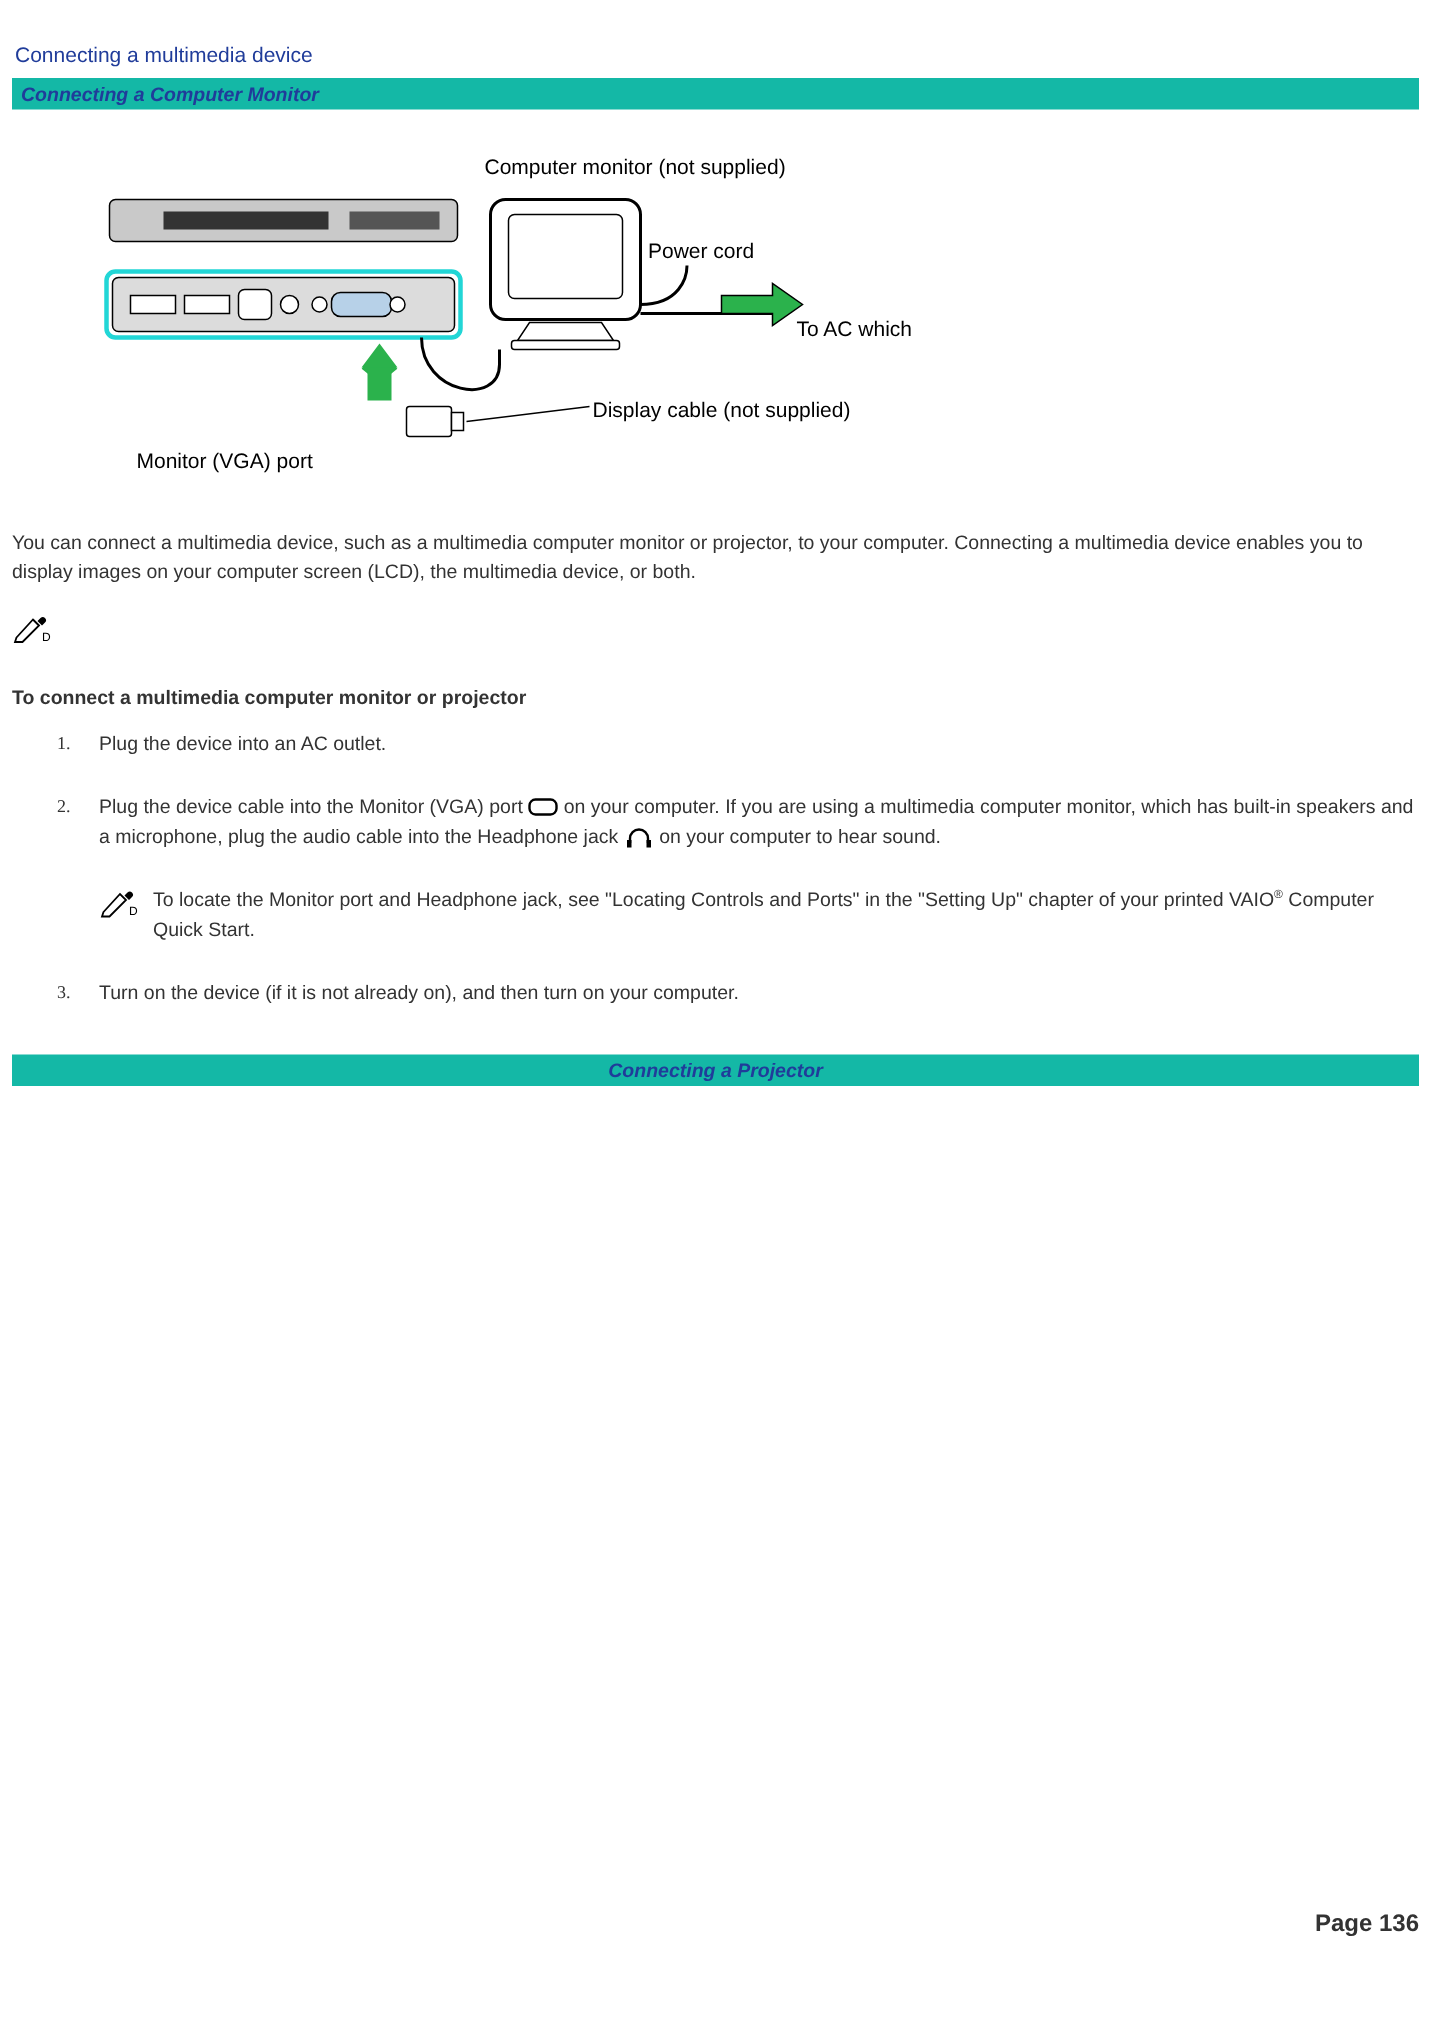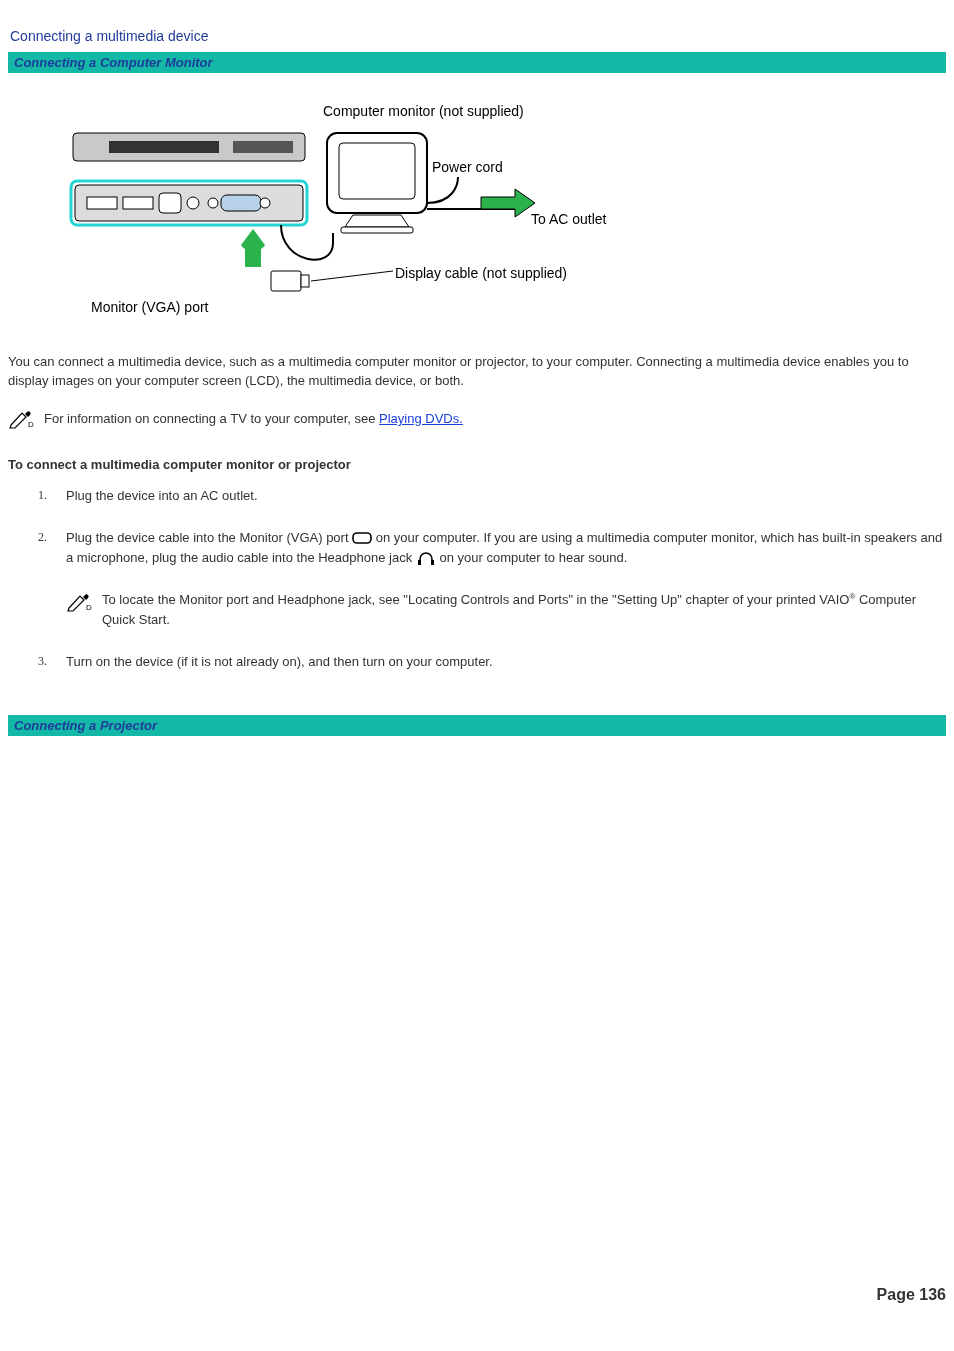--- a/index.html
+++ b/index.html
@@ -91,21 +91,21 @@
 
 <div class="page-title">Connecting a multimedia device</div>
 
 <div class="section-bar">Connecting a Computer Monitor</div>
 
 <div class="diagram-wrap">
   <div class="diag">
     
     <div class="dlabel" style="left:260px; top:0px;">Computer monitor (not supplied)</div>
     <div class="dlabel" style="left:369px; top:56px;">Power cord</div>
-    <div class="dlabel" style="left:468px; top:108px;">To AC outlet</div>
+    <div class="dlabel" style="left:468px; top:108px;">To AC which</div>
     <div class="dlabel" style="left:332px; top:162px;text-align:center;">Display cable (not supplied)</div>
     <div class="dlabel" style="left:28px;  top:196px;">Monitor (VGA) port</div>
 
     <svg width="600" height="210">
 
       <rect x="10" y="30" width="232" height="28" rx="4" fill="#c9c9c9" stroke="#000"></rect>
       <rect x="46" y="38" width="110" height="12" fill="#333"></rect>
       <rect x="170" y="38" width="60" height="12" fill="#555"></rect>
 
       <rect x="8" y="78" width="236" height="44" rx="6" fill="none" stroke="#22d6d6" stroke-width="3"></rect>
@@ -150,23 +150,20 @@
 <div class="body-text">You can connect a multimedia device, such as a multimedia computer monitor or projector, to your computer. Connecting a multimedia device enables you to display images on your computer screen (LCD), the multimedia device, or both.</div>
 
 <div class="note-row">
   <span class="note-icon">
     <svg viewBox="0 0 26 20">
         <path d="M3 16 L14 4 L18 8 L7 19 L2 19 Z" fill="#fff" stroke="#000" stroke-width="1.2"></path>
         <path d="M14 4 L18 8" stroke="#000"></path>
         <path d="M19 3 a2 2 0 1 1 3 3 l-2 2 -3 -3 z" fill="#000"></path>
         <text x="20" y="18" font-size="8" font-family="Arial">D</text>
       </svg>
-  </span>
-  <span>
-    <span>For information on connecting a TV to your computer, see </span><a href="#" class="link">Playing DVDs.</a>
   </span>
 </div>
 
 <div class="bold-line">To connect a multimedia computer monitor or projector</div>
 
 <ol class="steps">
   <li>Plug the device into an AC outlet.</li>
   <li>
     <span>Plug the device cable into the Monitor (VGA) port </span>
     <span class="inline-icon">
@@ -193,15 +190,15 @@
           </svg>
       </span>
       <span>
         <span>To locate the Monitor port and Headphone jack, see "Locating Controls and Ports" in the "Setting Up" chapter of your printed VAIO</span><span class="vaio-reg">®</span><span> Computer Quick Start.</span>
       </span>
     </div>
   </li>
   <li>Turn on the device (if it is not already on), and then turn on your computer.</li>
 </ol>
 
-<div class="section-bar" style="margin-top:20px;">Connecting a Projector</div>
+<div class="section-bar" style="margin-top:8px;text-align:center;">Connecting a Projector</div>
 
 <div class="footer">Page 136</div>
 
 </body></html>

